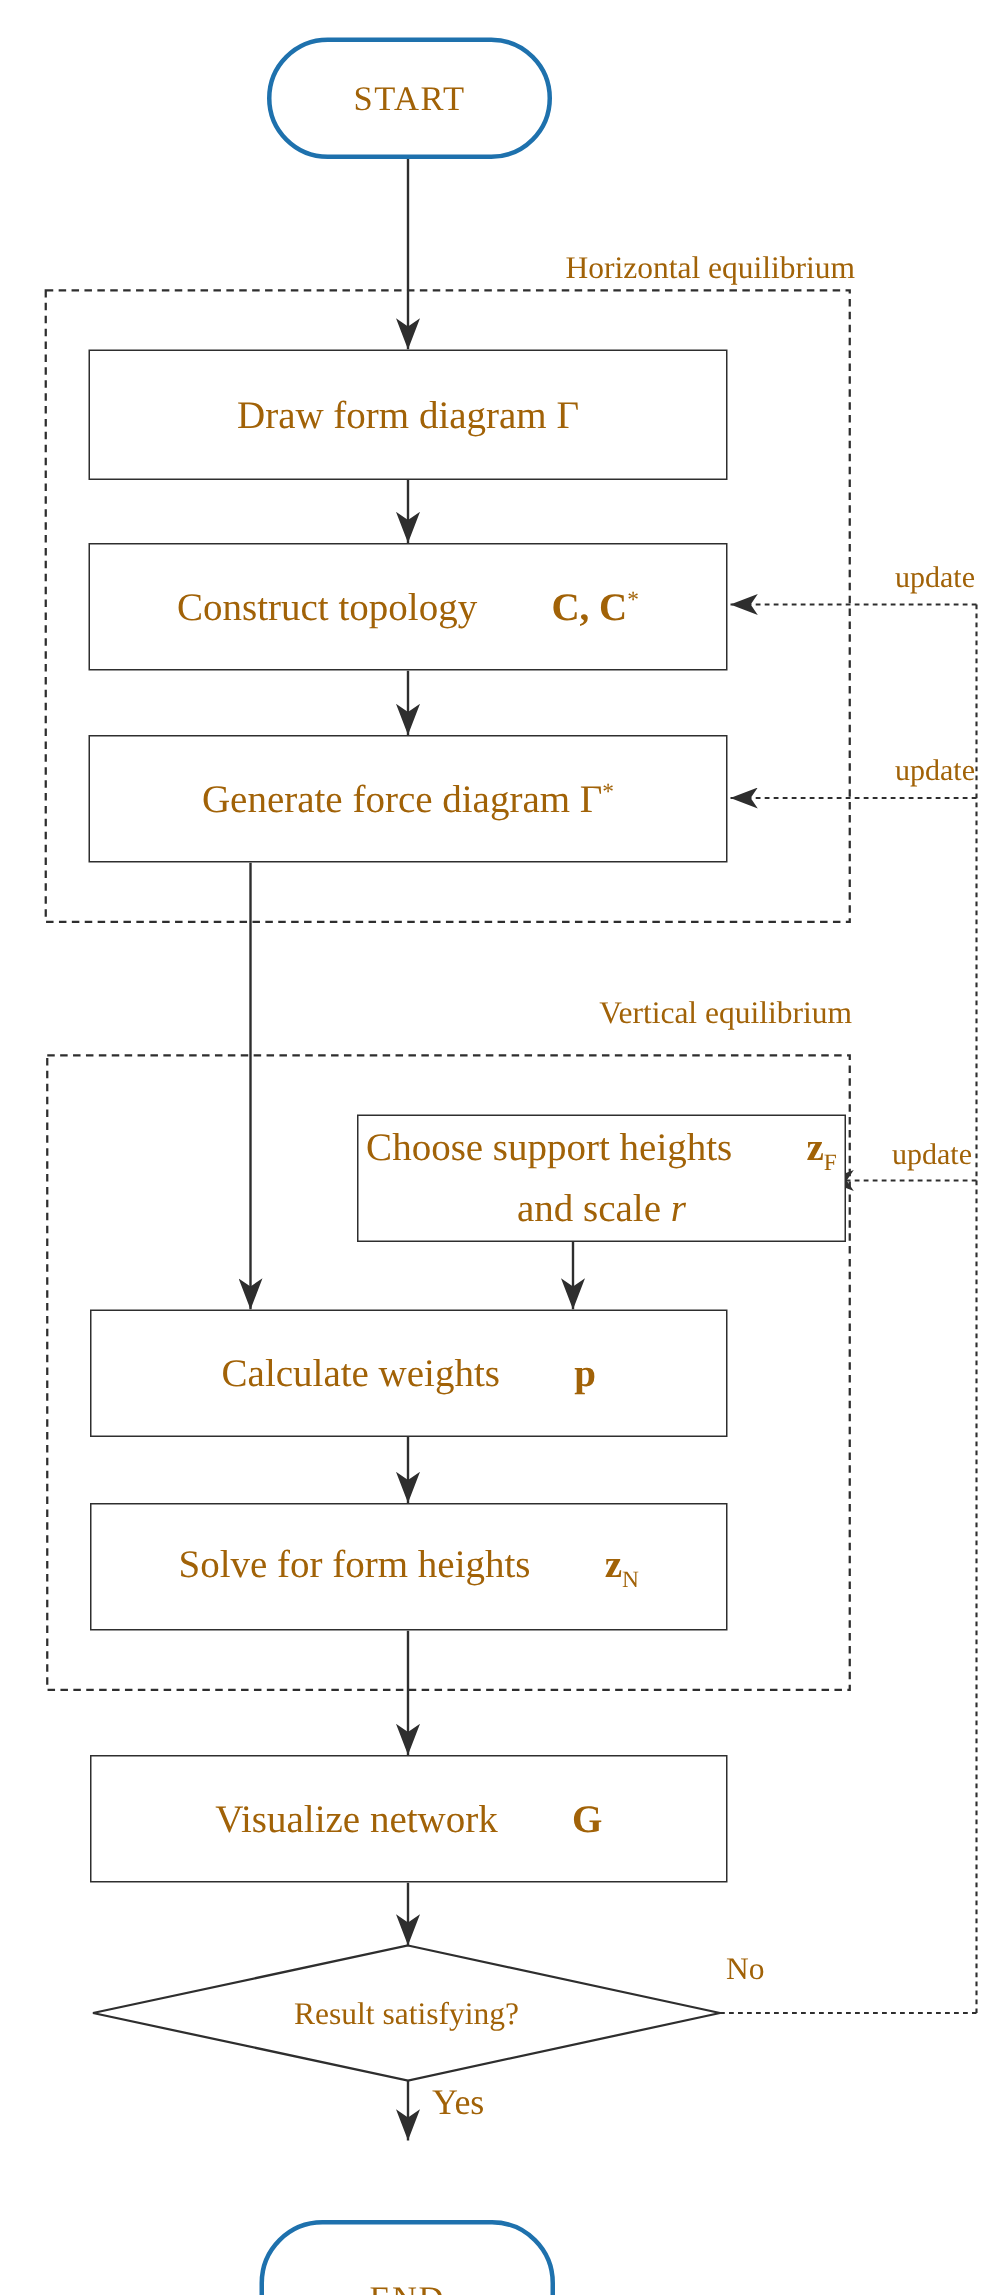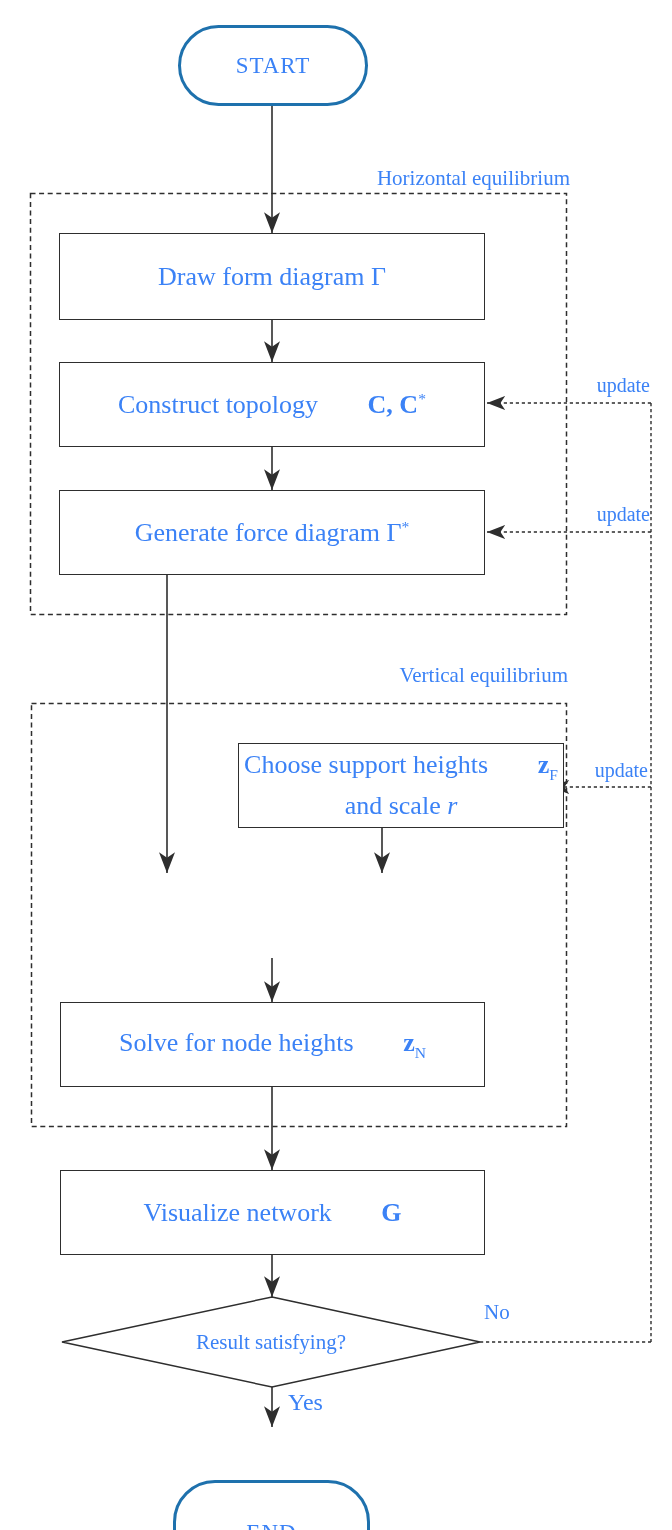--- a/index.html
+++ b/index.html
@@ -1,18 +1,18 @@
 <!DOCTYPE html>
 <html><head>
 <meta charset="utf-8">
 <style>
   html,body{margin:0;padding:0;background:#ffffff;}
   #canvas{
     position:relative;width:672px;height:1530px;background:#ffffff;
-    font-family:"Liberation Serif","DejaVu Serif",serif;color:#3b82f6;overflow:hidden;
+    font-family:"Liberation Serif","DejaVu Serif",serif;color:#a16207;overflow:hidden;
   }
   svg.layer{position:absolute;left:0;top:0;width:672px;height:1530px;}
   .terminal{
     position:absolute;display:flex;align-items:center;justify-content:center;
     border:3px solid #1e71ad;border-radius:42px;background:#ffffff;
     font-size:23px;letter-spacing:1px;box-sizing:border-box;
   }
   .pbox{
     position:absolute;display:flex;align-items:center;justify-content:center;
     border:1.5px solid #2e2e2e;background:#ffffff;font-size:26px;
@@ -89,23 +89,26 @@
     <span><span>Generate force diagram </span><span>Γ</span><span class="sup">*</span></span>
   </div>
 
   <div class="pbox" style="left:238px;top:743px;width:326px;height:85px;">
     <span>
       <span>Choose support heights </span><span class="bold">z</span><span class="sub">F</span><br>
       <span>and scale </span><span class="it">r</span>
     </span>
   </div>
 
+  <div class="pbox" style="left:60px;top:873px;width:425px;height:85px;">
+    <span><span>Calculate weights </span><span class="bold">p</span></span>
+  </div>
 
   <div class="pbox" style="left:60px;top:1002px;width:425px;height:85px;">
-    <span><span>Solve for node heights </span><span class="bold">z</span><span class="sub">N</span></span>
+    <span><span>Solve for form heights </span><span class="bold">z</span><span class="sub">N</span></span>
   </div>
 
   <div class="pbox" style="left:60px;top:1170px;width:425px;height:85px;">
     <span><span>Visualize network </span><span class="bold">G</span></span>
   </div>
 
   <div class="diamondlabel" style="left:62px;top:1299px;width:418px;height:86px;">
     <span>Result satisfying?</span>
   </div>
 

